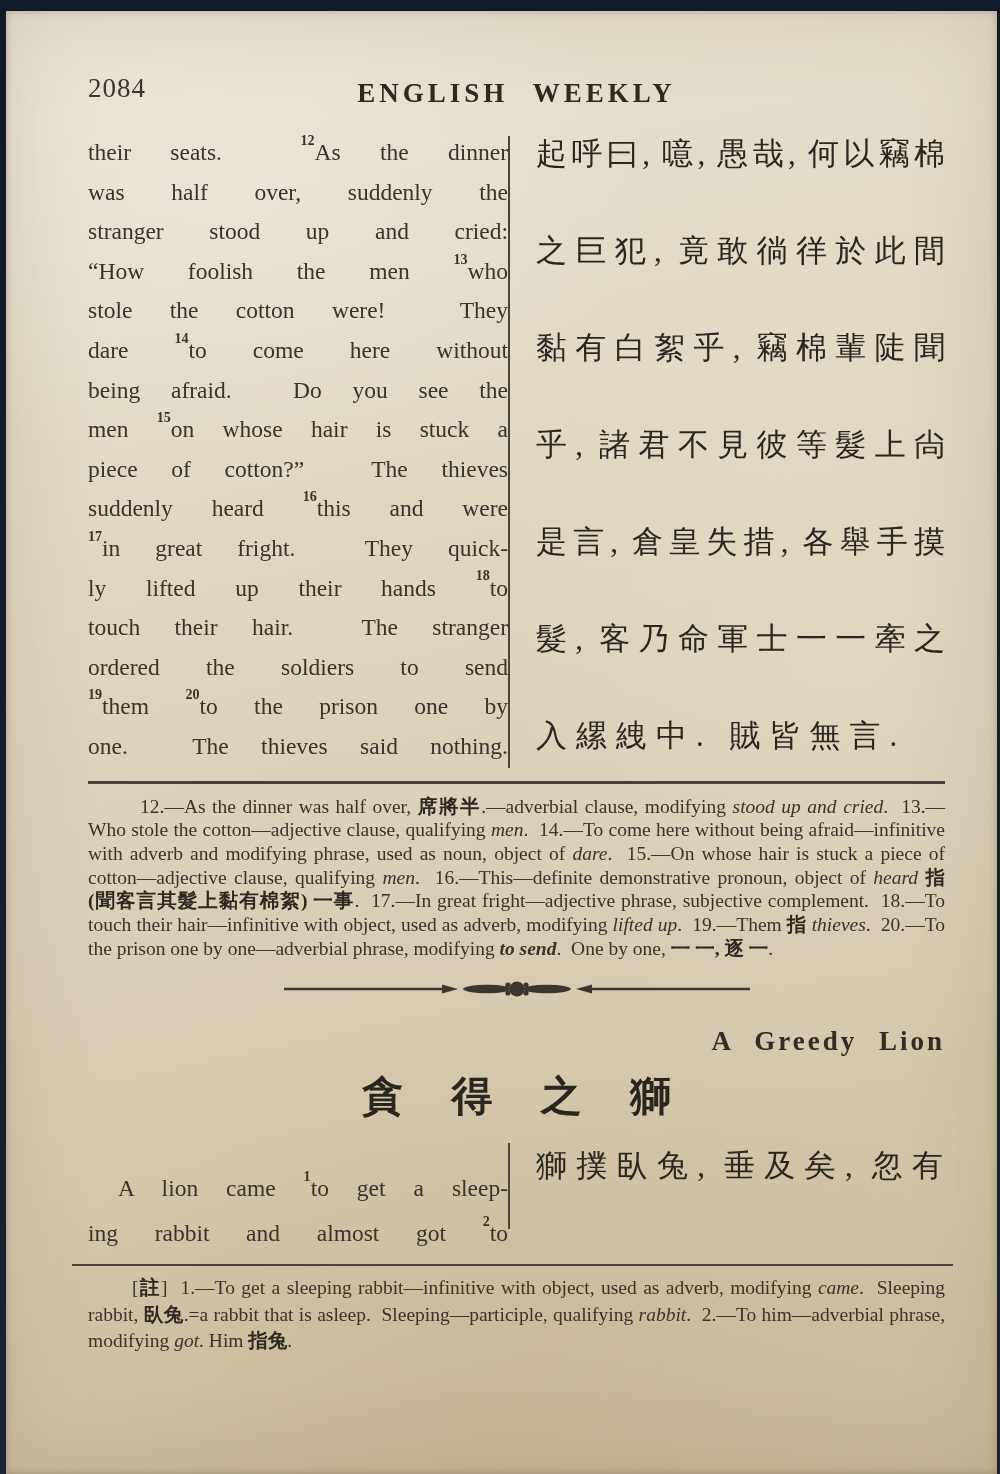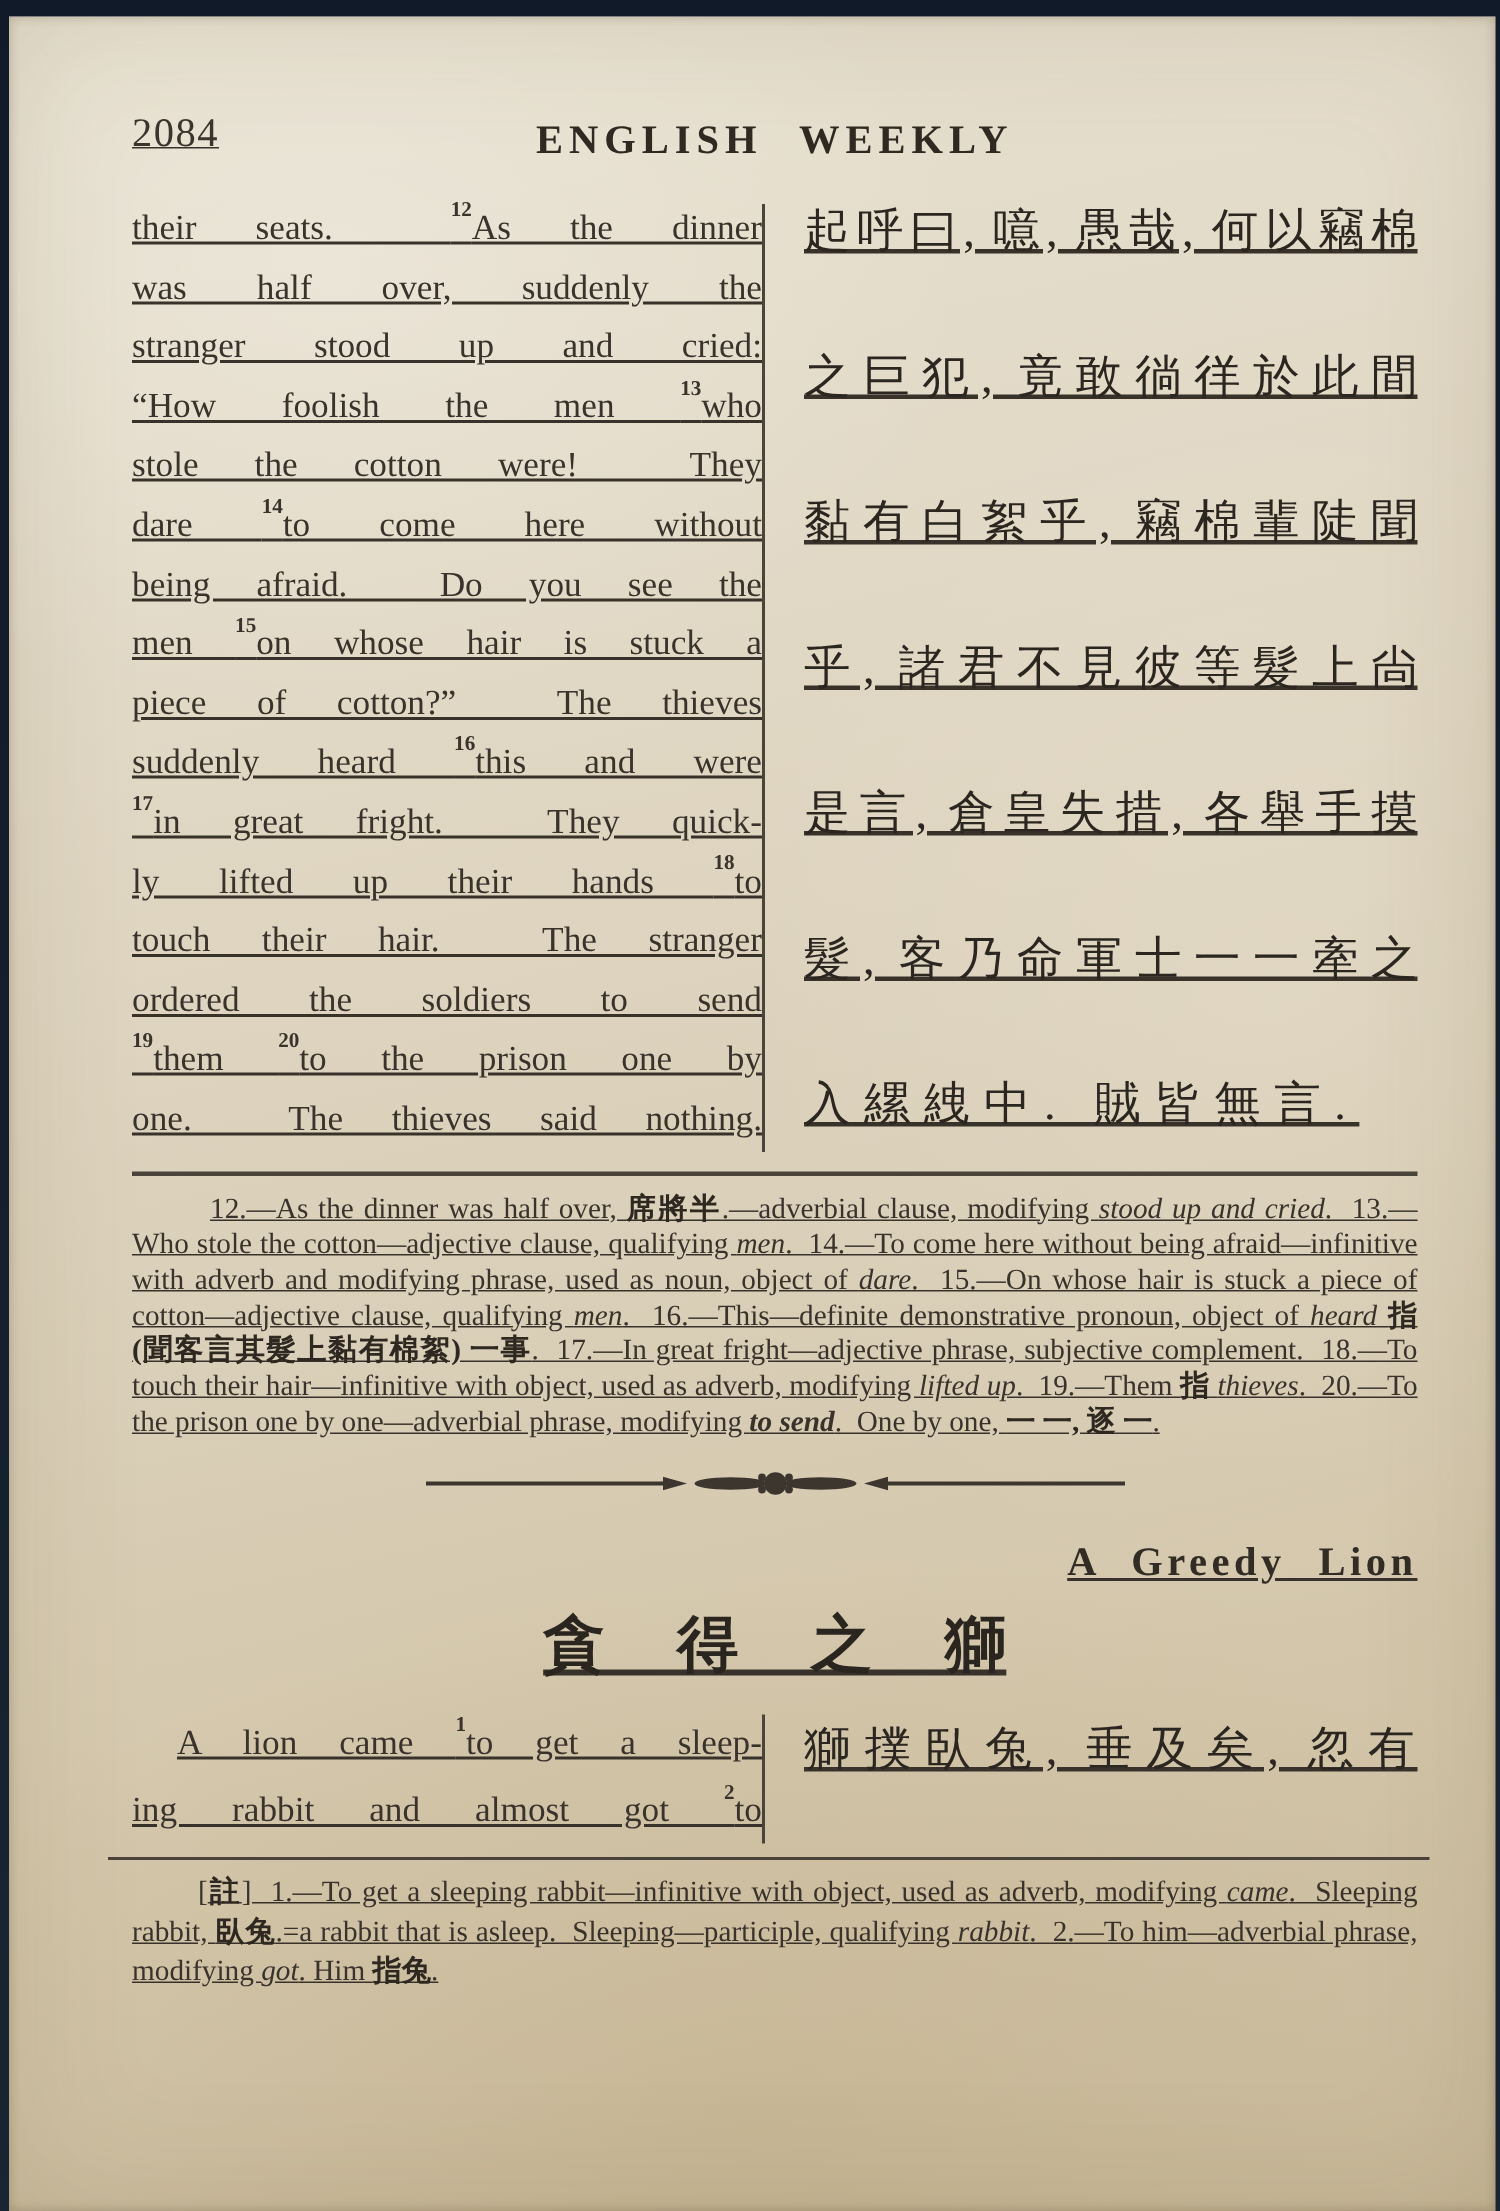--- a/index.html
+++ b/index.html
@@ -13,21 +13,20 @@
     position:absolute; top:11px; left:6px; right:3px; bottom:0;
     box-sizing:border-box;
     padding:0 52px 55px 82px;
     background:
       radial-gradient(ellipse 620px 420px at 22% 12%, rgba(255,255,255,0.22), transparent 70%),
       radial-gradient(ellipse 520px 620px at 85% 45%, rgba(255,252,240,0.12), transparent 70%),
       radial-gradient(ellipse 760px 520px at 50% 96%, rgba(150,120,60,0.12), transparent 75%),
       linear-gradient(168deg, #e8e1d1 0%, #e1d8c5 30%, #dacfb8 55%, #d2c5a9 78%, #c9bb9c 100%);
     box-shadow: inset 0 0 90px rgba(105,85,45,.16), inset 0 0 7px rgba(60,50,30,.28);
     color:#39322b;
-    text-decoration:underline;
   }
   .header { position:relative; margin-top:62px; height:36px; }
   .pagenum { font-size:27px; letter-spacing:1px; color:#3c352e; }
   .journal {
     position:absolute; left:50%; top:5px; transform:translateX(-50%);
     font-size:27px; font-weight:bold; letter-spacing:4px; word-spacing:14px;
     color:#2f2922; white-space:nowrap;
   }
   .columns { display:flex; margin-top:24px; }
   .ecol { width:420px; flex:none; }
@@ -55,21 +54,21 @@
   .title-en {
     margin:28px 0 0; text-align:right; font-size:27px; font-weight:bold;
     letter-spacing:3px; word-spacing:12px; color:#322c25;
   }
   .title-zh {
     margin:12px 0 0; text-align:center; font-size:41px; font-weight:bold;
     word-spacing:38px; color:#2b251f;
   }
   .story2 { margin-top:16px; }
   .story2 .eline { line-height:45px; }
-  .story2 .eline:first-child { text-indent:30px; }
+  .story2 .eline:first-child { text-indent:30px;margin-top:26px; }
   .story2 .vrule { height:86px; }
   .story2 .cline { height:auto; padding-top:5px; text-align-last:justify; letter-spacing:2px; }
   .hrule2 { height:2px; background:#49433c; margin:8px -8px 0 -16px; }
   .notes2 { margin-top:9px; line-height:26.5px; text-indent:44px; }
   sup { font-size:60%; line-height:0; position:relative; top:-0.45em; font-weight:bold; letter-spacing:0; }
   i { font-style:italic; }
 </style>
 </head>
 <body>
 

